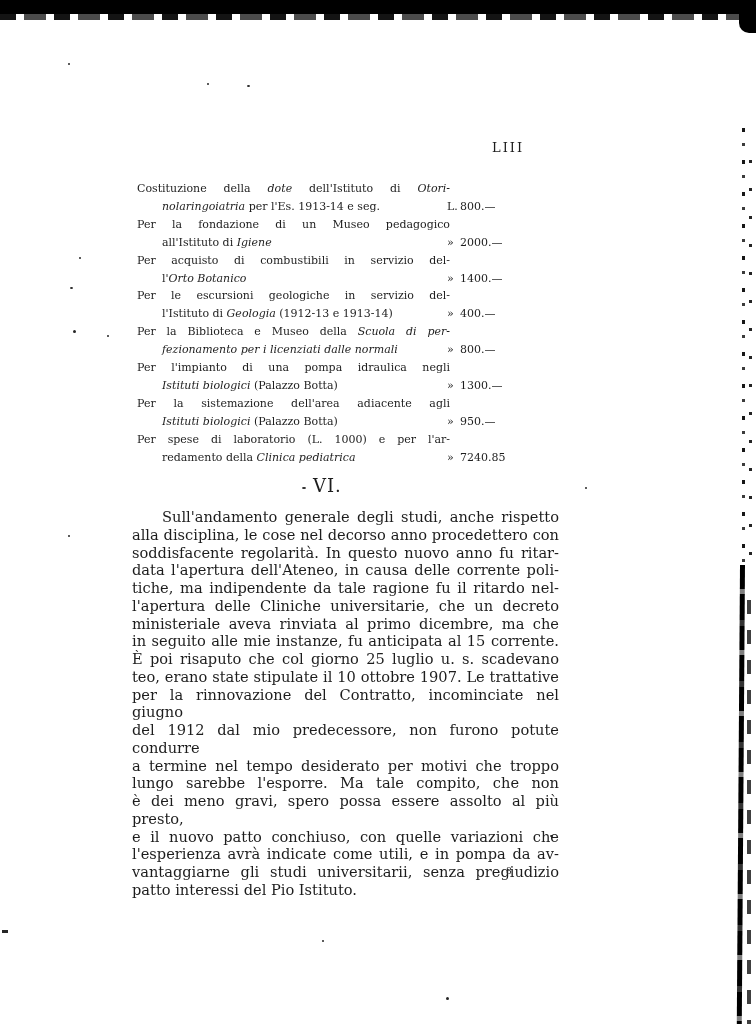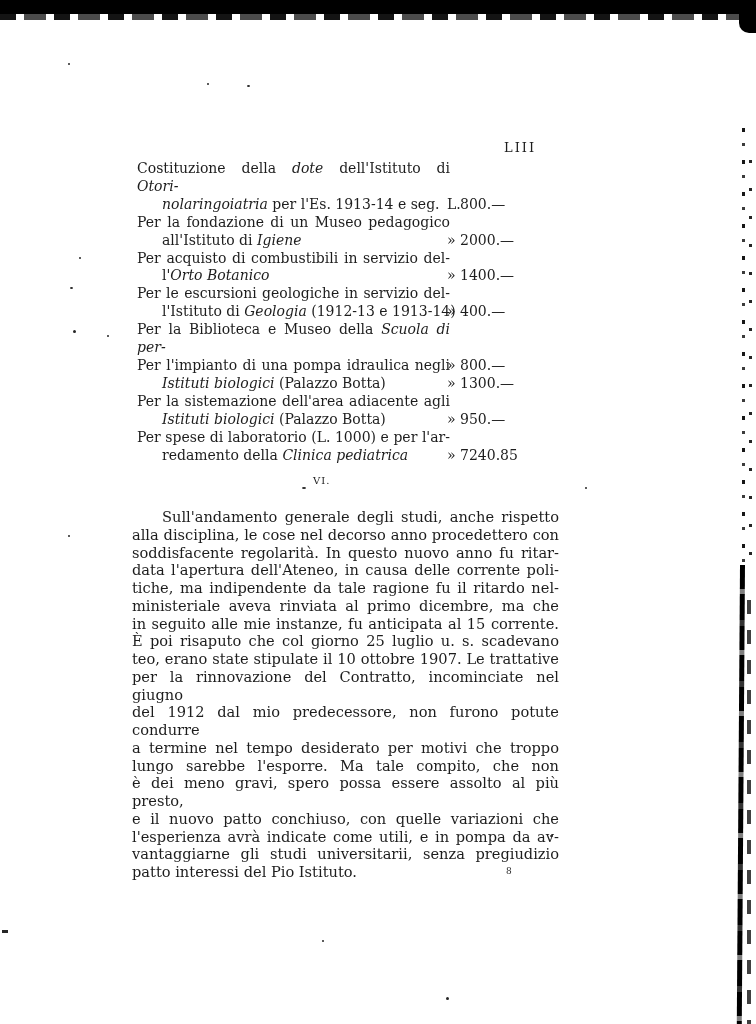--- a/index.html
+++ b/index.html
@@ -20,33 +20,33 @@
   .edge-dots2 { position: absolute; left: 749px; top: 150px; width: 3px; height: 420px;
     background: repeating-linear-gradient(180deg, transparent 0 10px, #242424 10px 13px, transparent 13px 28px); }
   .edge-band { position: absolute; left: 740px; top: 565px; width: 5px; height: 460px;
     background: repeating-linear-gradient(180deg, #000 0 24px, rgba(0,0,0,.5) 24px 29px, #000 29px 55px, rgba(0,0,0,.8) 55px 61px);
     transform: rotate(.4deg); transform-origin: top center; }
   .edge-band2 { position: absolute; left: 747px; top: 600px; width: 4px; height: 424px;
     background: repeating-linear-gradient(180deg, rgba(0,0,0,.75) 0 14px, transparent 14px 30px); }
   .speck { position: absolute; background: #262626; border-radius: 50%; }
 
   
-  .folio { position: absolute; left: 492px; top: 140px; font-size: 13px; letter-spacing: 2px; margin-left: 12px; }
+  .folio { position: absolute; left: 492px; top: 140px; font-size: 13px; letter-spacing: 2px; }
 
   
-  .ledger { position: absolute; left: 137px; top: 160px; width: 412px;
-    font-size: 14px; line-height: 17.9px; }
+  .ledger { position: absolute; left: 137px; top: 180px; width: 412px;
+    font-size: 11px; line-height: 17.9px; }
   .l1 { width: 313px; text-align: justify; text-align-last: justify; }
   .l2 { position: relative; padding-left: 25px; }
   .it { font-style: italic; }
   .cur { position: absolute; left: 310px; top: 0; }
   .amt { position: absolute; left: 323px; top: 0; width: 87px; text-align: left; }
 
   
-  .section-heading { position: absolute; left: 313px; top: 475px; font-size: 10px; letter-spacing: 1px; }
+  .section-heading { position: absolute; left: 313px; top: 475px; font-size: 18px; letter-spacing: 1px; }
 
   
   .body-par { position: absolute; left: 132px; top: 508px; width: 427px;
     font-size: 14.6px; line-height: 17.75px; }
   .pline { text-align: justify; text-align-last: justify; }
   .pline.first { text-indent: 30px; }
   .pline.last { text-align-last: left; }
 
   .printers-mark { position: absolute; left: 506px; top: 866px; font-size: 9px; color: #2c2c2c; }
 </style>
@@ -93,21 +93,21 @@
         <div class="ledger-item">
           <div class="l1"><span>Per acquisto di combustibili in servizio del-</span></div>
           <div class="l2"><span>l'</span><span class="it">Orto Botanico</span><span class="cur">»</span><span class="amt">1400.—</span></div>
         </div>
         <div class="ledger-item">
           <div class="l1"><span>Per le escursioni geologiche in servizio del-</span></div>
           <div class="l2"><span>l'Istituto di </span><span class="it">Geologia</span><span> (1912-13 e 1913-14)</span><span class="cur">»</span><span class="amt">400.—</span></div>
         </div>
         <div class="ledger-item">
           <div class="l1"><span>Per la Biblioteca e Museo della </span><span class="it">Scuola di per-</span></div>
-          <div class="l2"><span class="cur">»</span><span class="amt">800.—</span></div>
+          <div class="l2"><span class="it">fezionamento per i licenziati dalle normali</span><span class="cur">»</span><span class="amt">800.—</span></div>
         </div>
         <div class="ledger-item">
           <div class="l1"><span>Per l'impianto di una pompa idraulica negli</span></div>
           <div class="l2"><span class="it">Istituti biologici</span><span> (Palazzo Botta)</span><span class="cur">»</span><span class="amt">1300.—</span></div>
         </div>
         <div class="ledger-item">
           <div class="l1"><span>Per la sistemazione dell'area adiacente agli</span></div>
           <div class="l2"><span class="it">Istituti biologici</span><span> (Palazzo Botta)</span><span class="cur">»</span><span class="amt">950.—</span></div>
         </div>
         <div class="ledger-item">
@@ -117,20 +117,21 @@
       </div>
 
     <div class="section-heading">VI.</div>
 
     <div class="body-par" id="body-par">
         <div class="pline first">Sull'andamento generale degli studi, anche rispetto</div>
         <div class="pline">alla disciplina, le cose nel decorso anno procedettero con</div>
         <div class="pline">soddisfacente regolarità. In questo nuovo anno fu ritar-</div>
         <div class="pline">data l'apertura dell'Ateneo, in causa delle corrente poli-</div>
         <div class="pline">tiche, ma indipendente da tale ragione fu il ritardo nel-</div>
+        <div class="pline">l'apertura delle Cliniche universitarie, che un decreto</div>
         <div class="pline">ministeriale aveva rinviata al primo dicembre, ma che</div>
         <div class="pline">in seguito alle mie instanze, fu anticipata al 15 corrente.</div>
         <div class="pline">È poi risaputo che col giorno 25 luglio u. s. scadevano</div>
         <div class="pline">teo, erano state stipulate il 10 ottobre 1907. Le trattative</div>
         <div class="pline">per la rinnovazione del Contratto, incominciate nel giugno</div>
         <div class="pline">del 1912 dal mio predecessore, non furono potute condurre</div>
         <div class="pline">a termine nel tempo desiderato per motivi che troppo</div>
         <div class="pline">lungo sarebbe l'esporre. Ma tale compito, che non</div>
         <div class="pline">è dei meno gravi, spero possa essere assolto al più presto,</div>
         <div class="pline">e il nuovo patto conchiuso, con quelle variazioni che</div>

